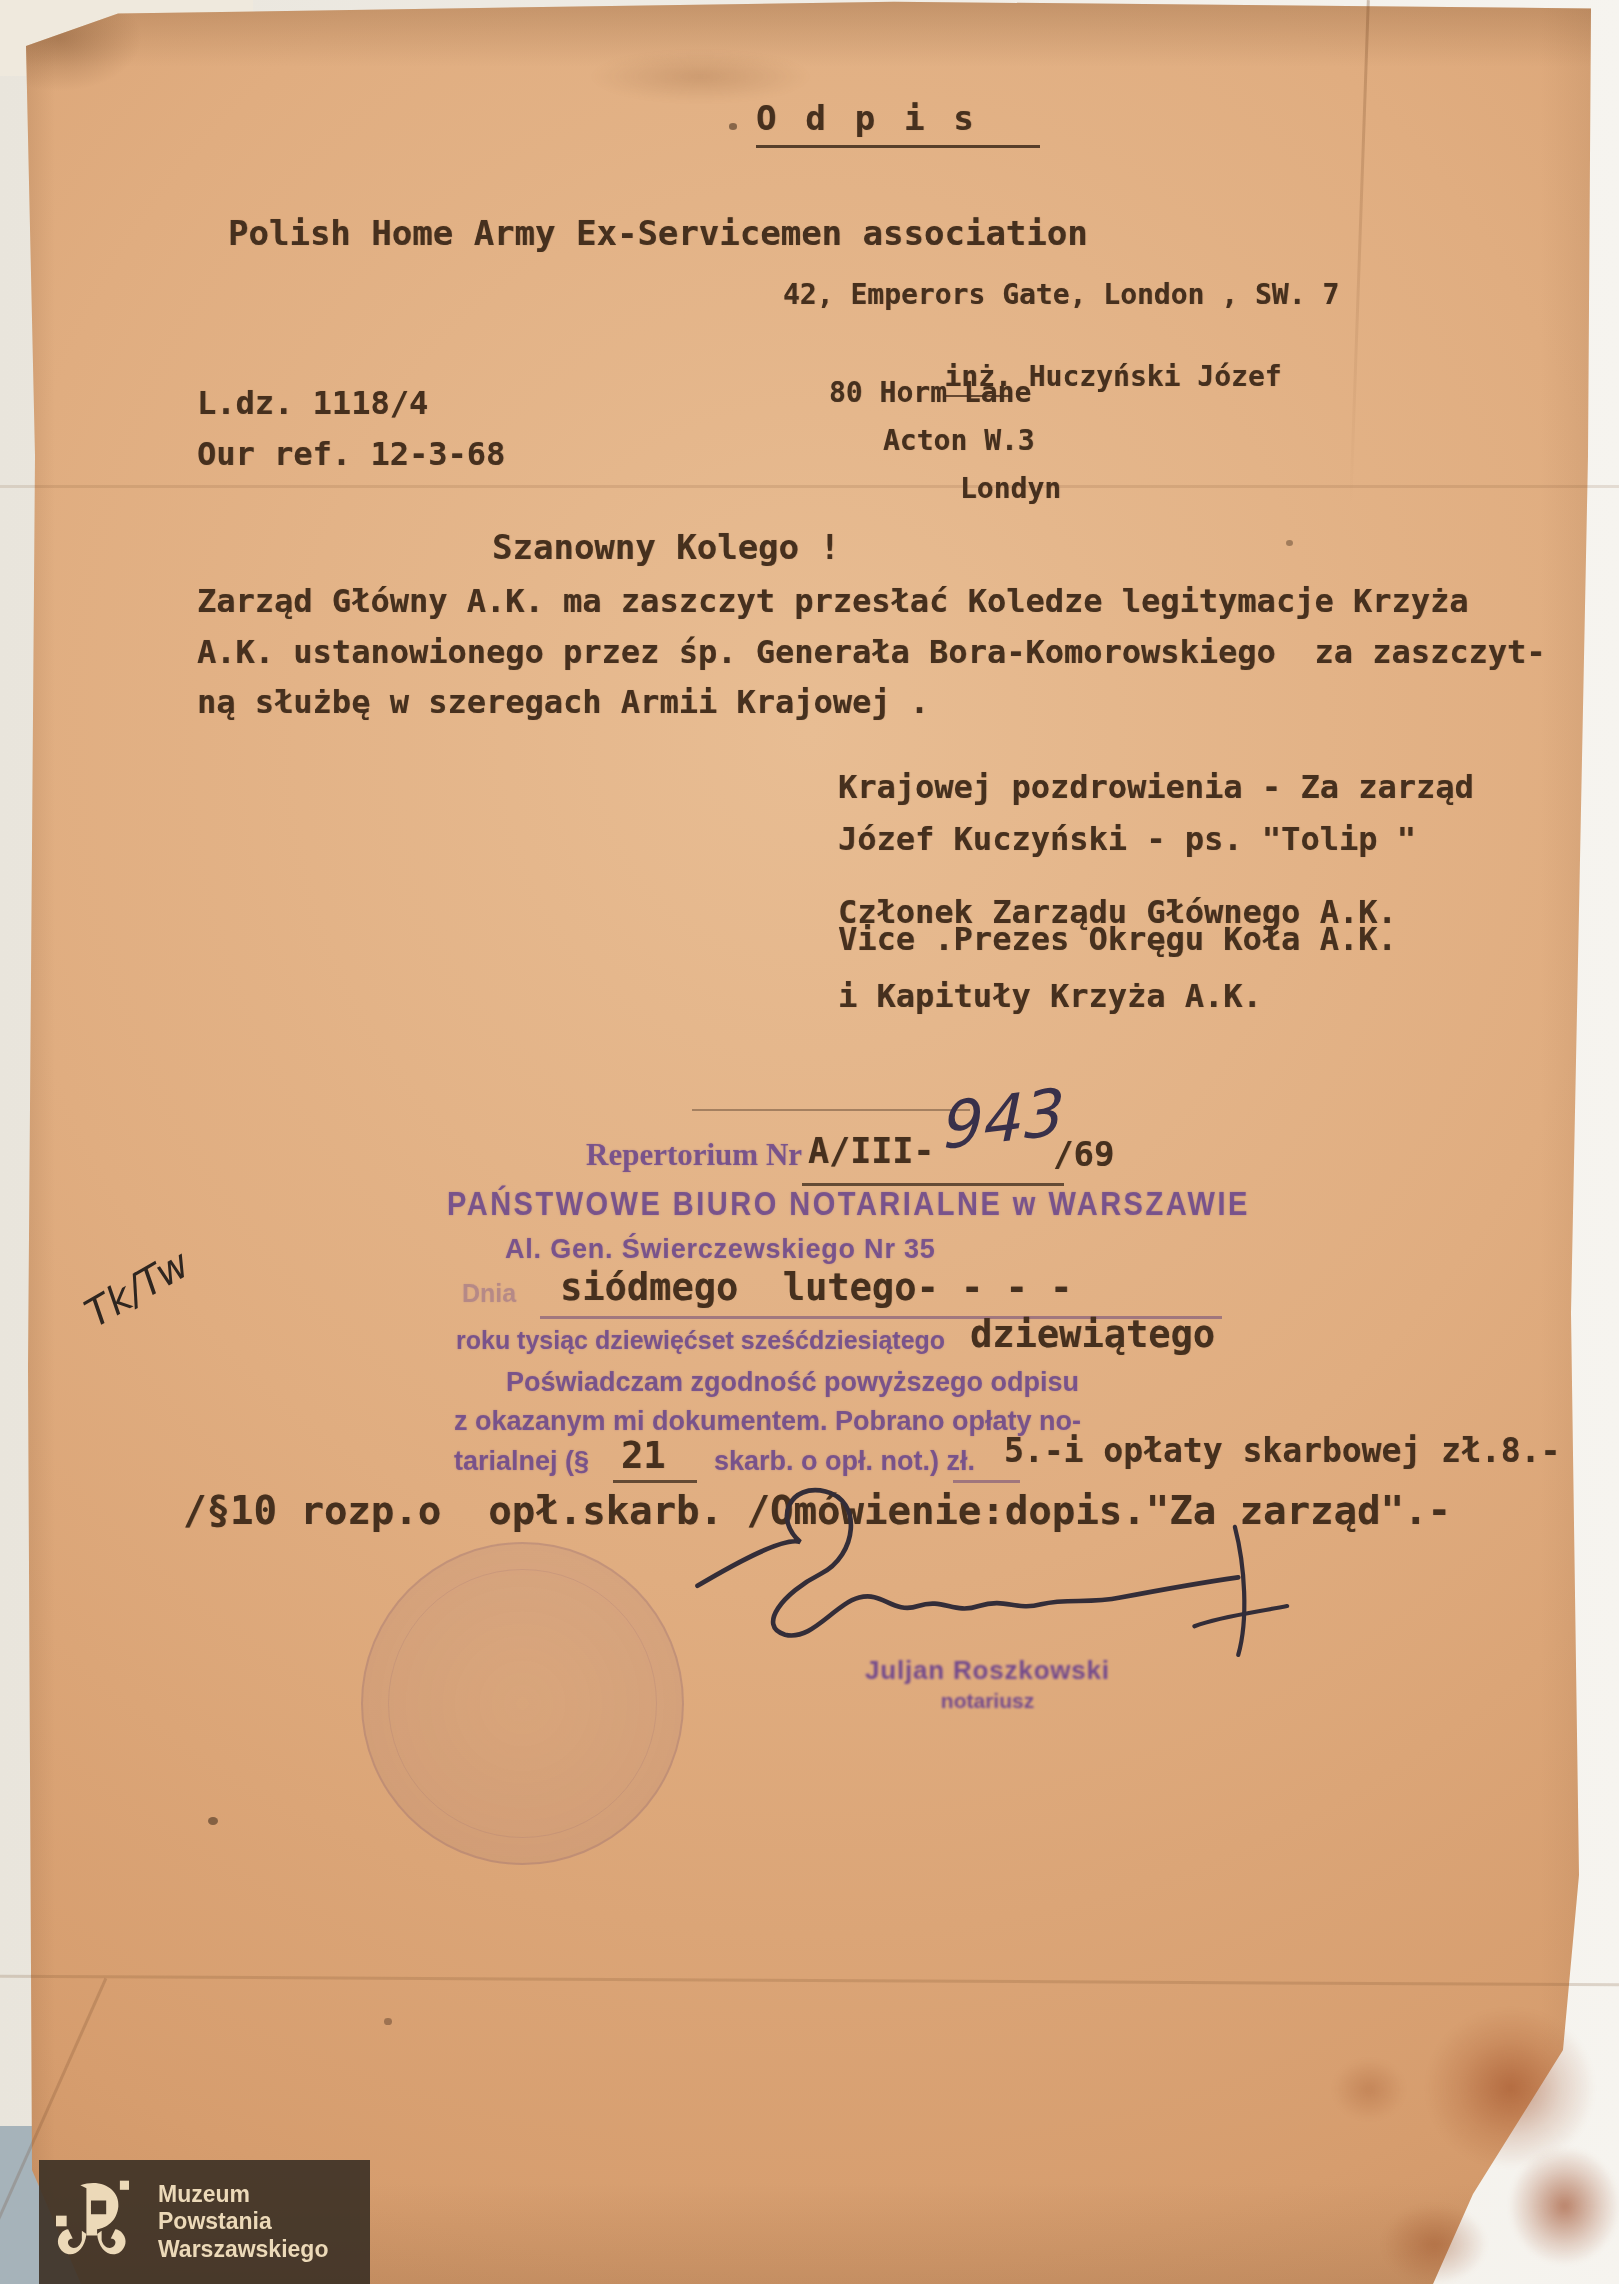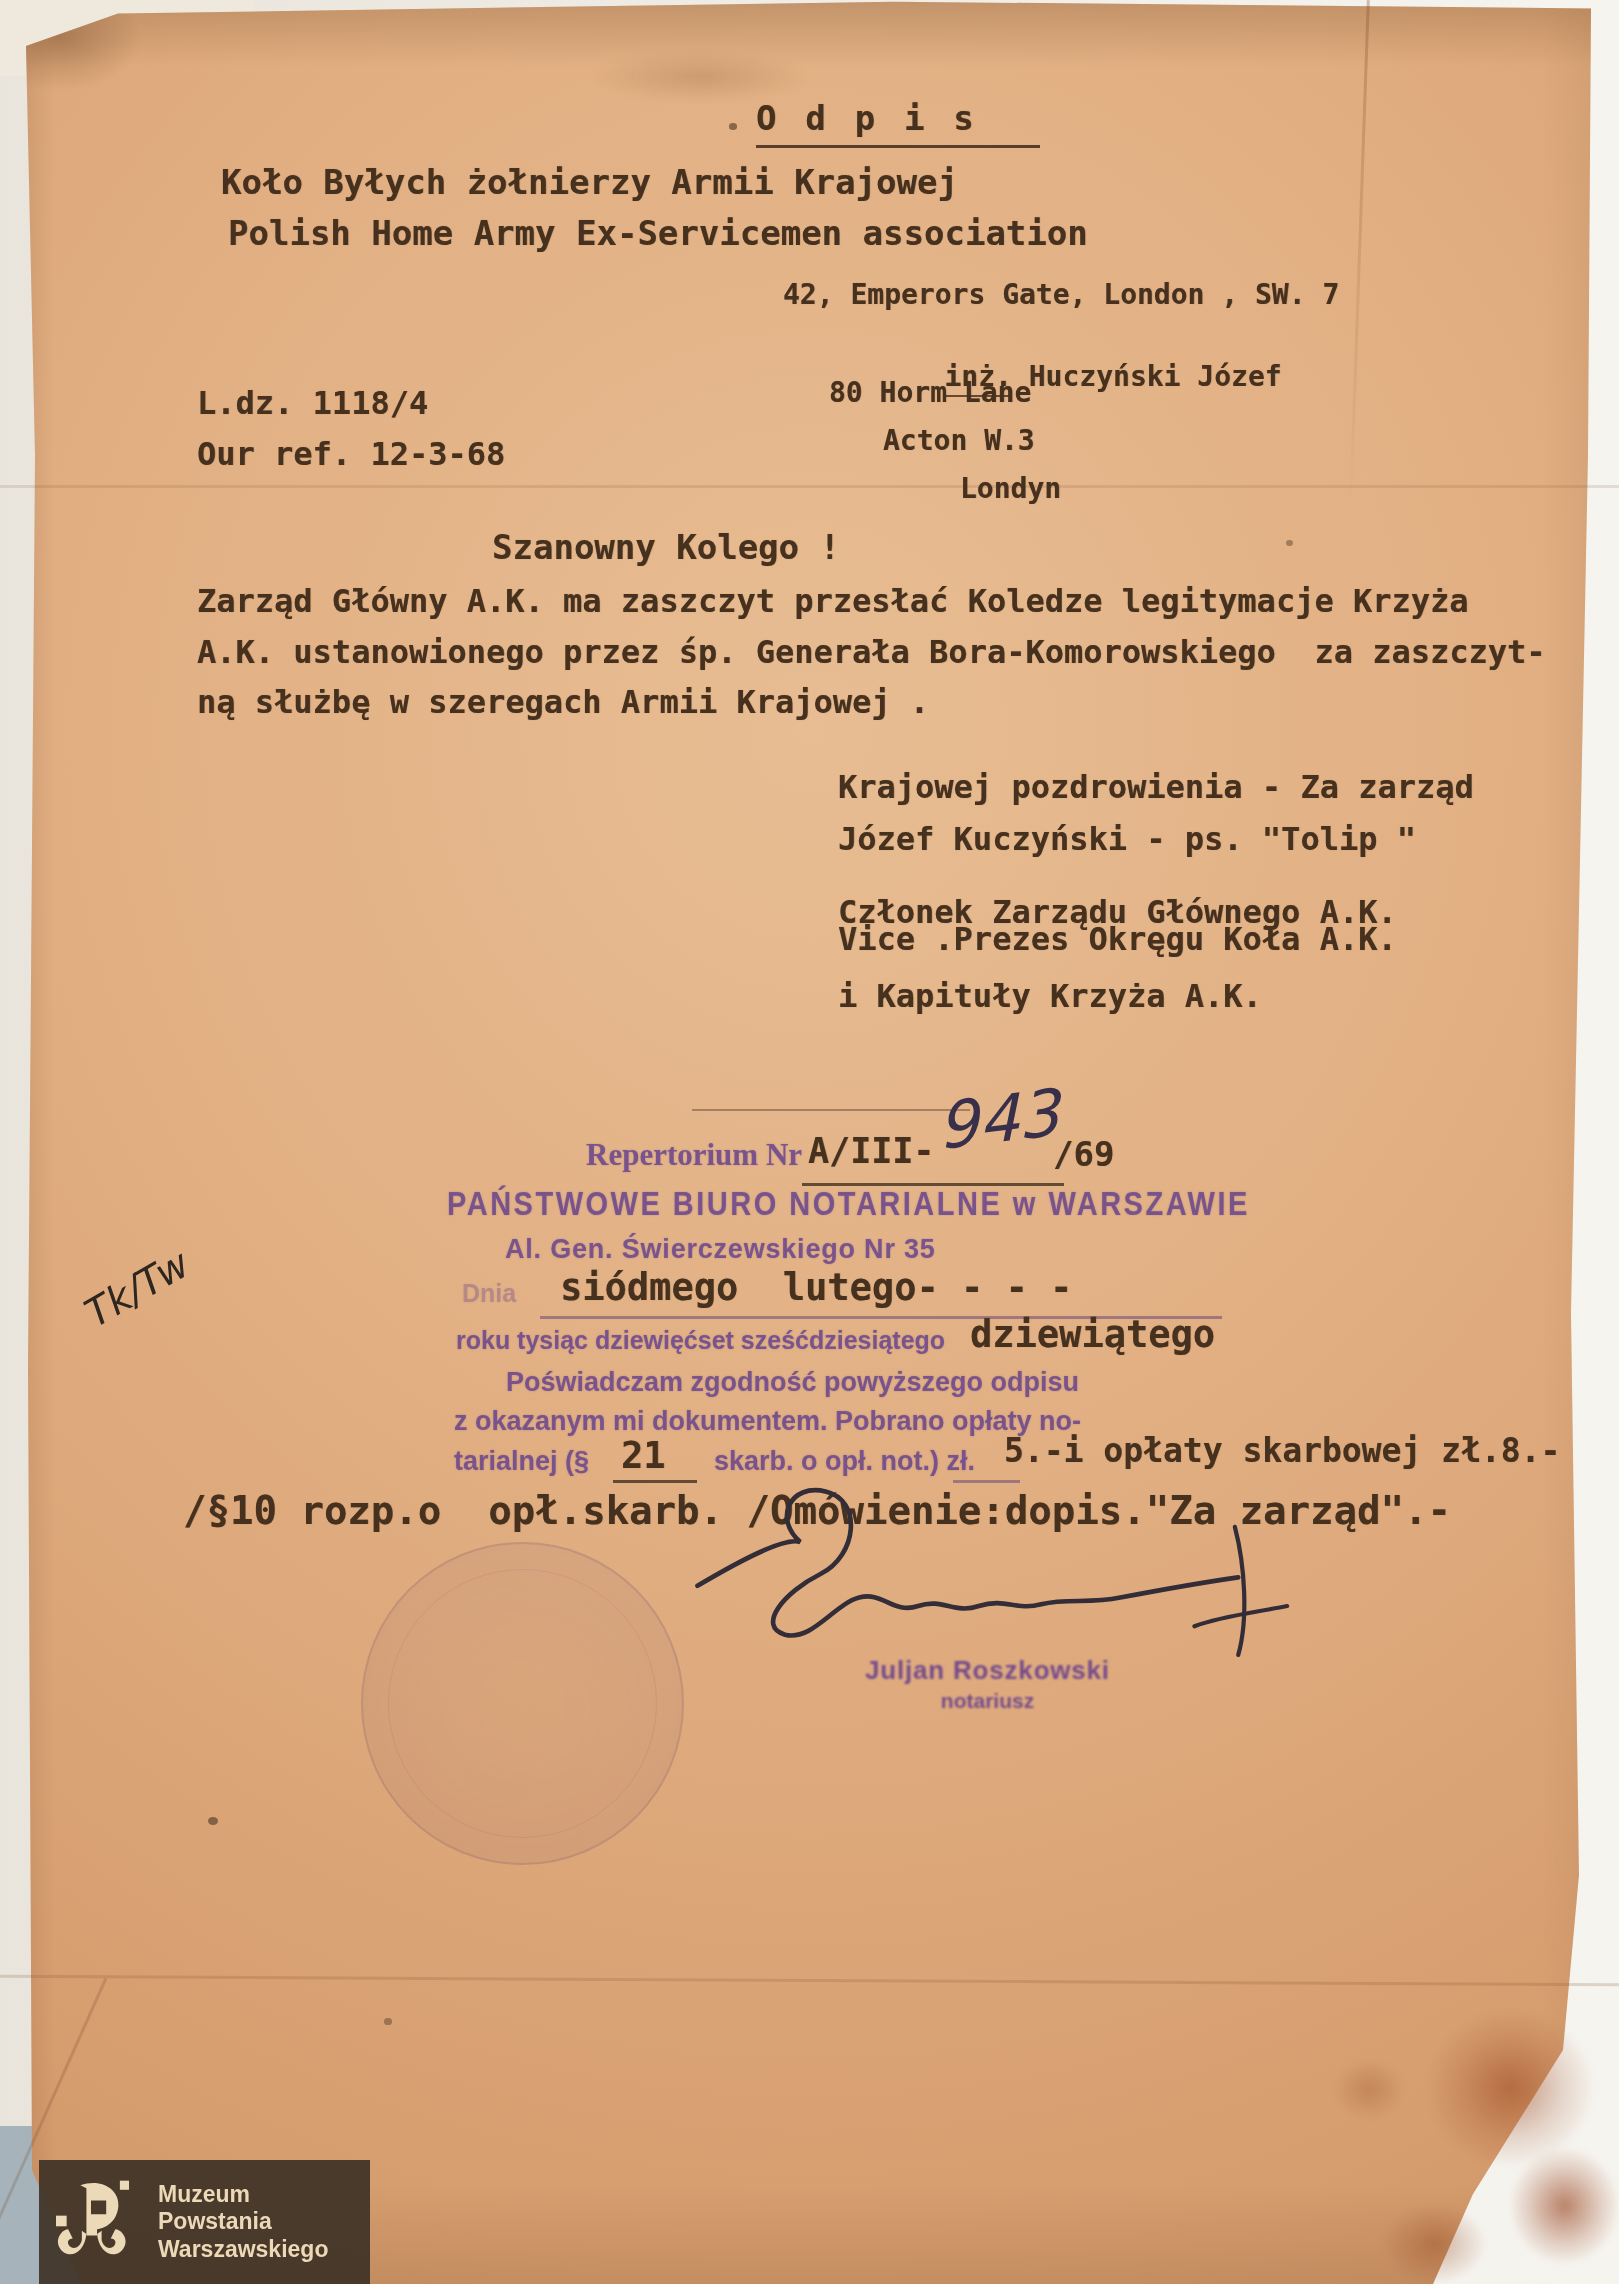--- a/index.html
+++ b/index.html
@@ -98,21 +98,20 @@
   <div class="speck sp2"></div>
   <div class="speck sp3"></div>
   <div class="speck sp4"></div>
   <div class="crease cr1"></div>
   <div class="crease cr2"></div>
   <div class="crease cr3"></div>
   <div class="crease cr4"></div>
 
   <div class="tw f40 title-underline" style="left:756px;top:98px;">O d p i s</div>
 
-  <div class="tw f40" style="left:221px;top:162px;">Koło Byłych żołnierzy Armii Krajowej</div>
   <div class="tw f40" style="left:228px;top:213px;">Polish Home Army Ex-Servicemen association</div>
 
   <div class="tw f33" style="left:783px;top:278px;">42, Emperors Gate, London , SW. 7</div>
   <div class="tw f33" style="left:877px;top:327px;">
     <span class="u-inz">inż.</span><span> Huczyński Józef</span>
   </div>
   <div class="tw f33" style="left:829px;top:376px;">80 Horm Lane</div>
   <div class="tw f33" style="left:883px;top:424px;">Acton W.3</div>
   <div class="tw f33" style="left:960px;top:472px;">Londyn</div>
 

